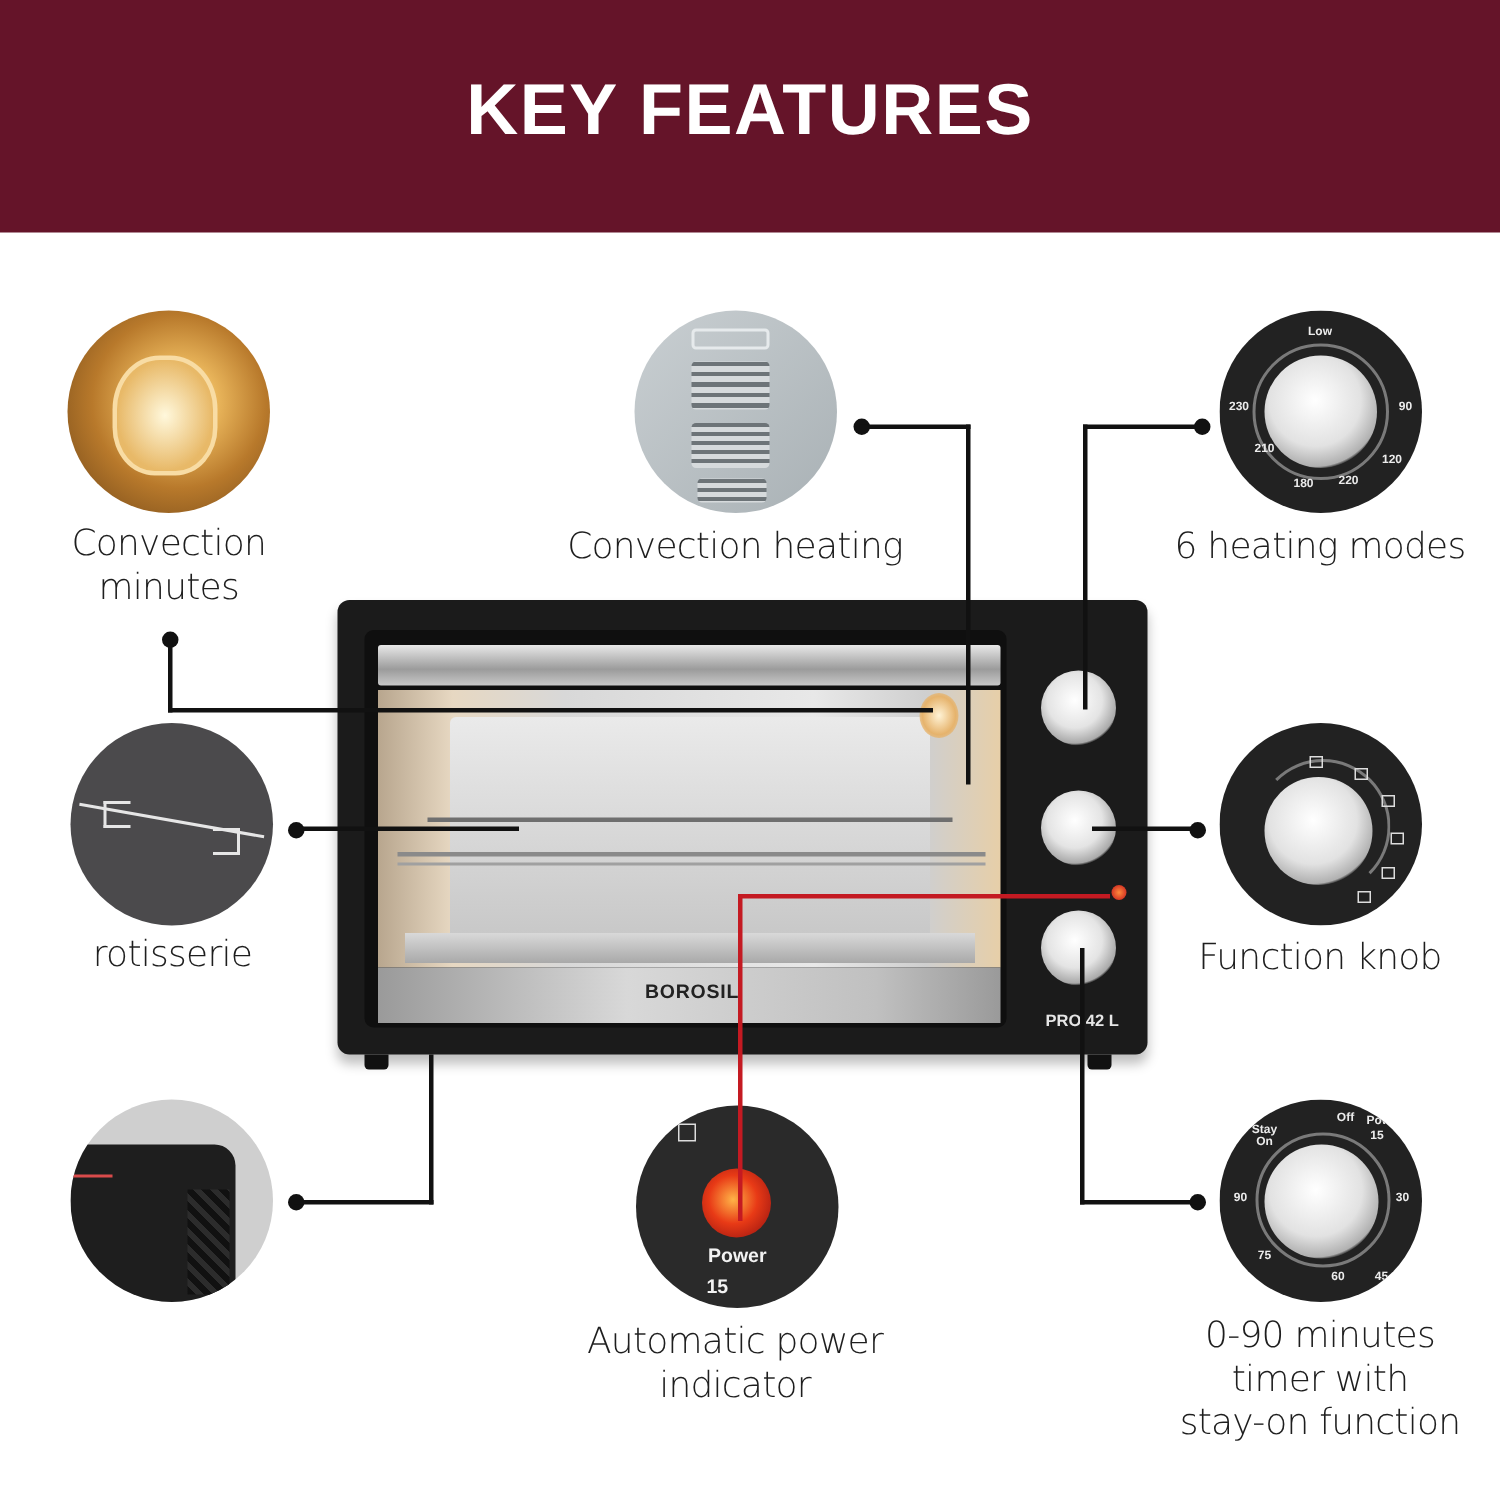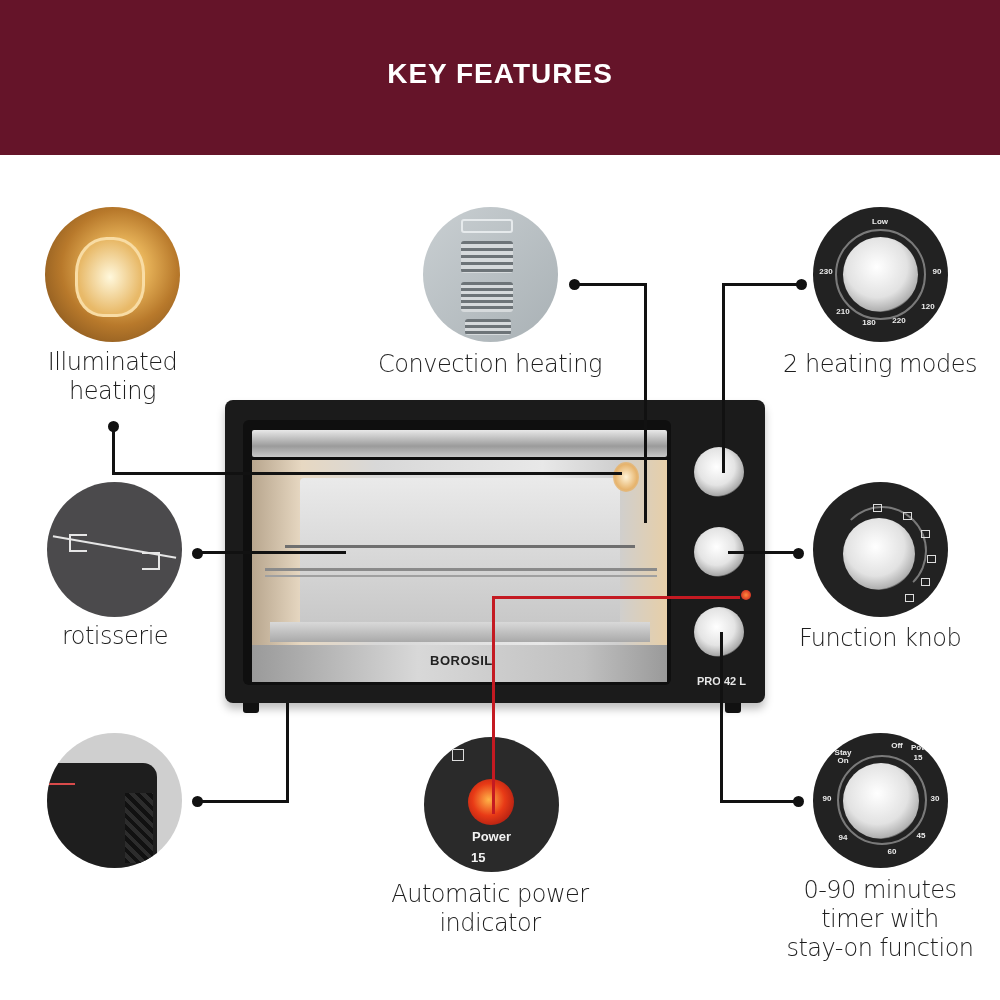--- a/index.html
+++ b/index.html
@@ -2,21 +2,21 @@
 <html><head>
 <meta charset="utf-8">
 <style>
   * { margin:0; padding:0; box-sizing:border-box; }
   html, body { width:1000px; height:1000px; background:#ffffff; overflow:hidden; }
   body { position:relative; font-family:"DejaVu Sans", sans-serif; color:#1e1e1e; }
 
   .banner { position:absolute; left:0; top:0; width:1000px; height:155px; background:#651429;
             display:flex; align-items:center; justify-content:center; }
   .banner h1 { color:#ffffff; font-family:"Liberation Sans", sans-serif; font-weight:bold;
-               font-size:28px; letter-spacing:1px; margin-top:-8px; }
+               font-size:48px; letter-spacing:1px; margin-top:-8px; }
 
   .feature-img { position:absolute; border-radius:50%; overflow:hidden; }
   .caption { position:absolute; text-align:center; font-family:"DejaVu Sans", sans-serif;
              font-weight:300; font-size:24px; line-height:29px; color:#1e1e1e; letter-spacing:-0.5px; }
 
   .line { position:absolute; background:#111; }
   .dot { position:absolute; width:11px; height:11px; border-radius:50%; background:#111; }
   .red { background:#c41a22; }
 
   
@@ -83,22 +83,22 @@
   <div class="oven-foot" style="left:18px;"></div>
   <div class="oven-foot" style="left:500px;"></div>
 </div>
 
 <div class="feature-img" style="left:45px;top:207px;width:135px;height:135px;
      background:radial-gradient(circle at 55% 45%,#fff2c4 0%,#e8b45a 25%,#b8792b 55%,#6b4317 100%);">
   <div style="position:absolute;left:30px;top:30px;width:70px;height:80px;border-radius:45% 45% 40% 40%;
        border:3px solid rgba(255,235,190,0.7);background:radial-gradient(#fff8dc,#e8b968 70%);"></div>
 </div>
 <div class="caption" style="left:20px;top:348px;width:185px;">
-  <div>Illuminated</div>
-  <div>heating</div>
+  <div>Convection</div>
+  <div>minutes</div>
 </div>
 <div class="dot" style="left:108px;top:421px;"></div>
 <div class="line" style="left:112px;top:425px;width:3px;height:50px;"></div>
 <div class="line" style="left:112px;top:472px;width:510px;height:3px;"></div>
 
 <div class="feature-img" style="left:423px;top:207px;width:135px;height:135px;
      background:linear-gradient(135deg,#c9cfd2,#a9b1b5);">
   <div style="position:absolute;left:38px;top:12px;width:52px;height:14px;border:2px solid #e6eaec;border-radius:3px;"></div>
   <div style="position:absolute;left:38px;top:34px;width:52px;height:32px;background:repeating-linear-gradient(#6d7478 0 3px,#d6dadc 3px 7px);border-radius:3px;"></div>
   <div style="position:absolute;left:38px;top:75px;width:52px;height:30px;background:repeating-linear-gradient(#6d7478 0 3px,#d6dadc 3px 6px);border-radius:3px;"></div>
@@ -113,26 +113,26 @@
 
 <div class="feature-img" style="left:813px;top:207px;width:135px;height:135px;">
   <div class="dial-bg">
     <div style="position:absolute;left:22px;top:22px;width:91px;height:91px;border-radius:50%;border:2px solid #7a7a7a;"></div>
     <div class="dial-knob" style="left:30px;top:30px;width:75px;height:75px;"></div>
     <span class="dial-label" style="left:67px;top:14px;">Low</span>
     <span class="dial-label" style="left:124px;top:64px;">90</span>
     <span class="dial-label" style="left:115px;top:99px;">120</span>
     <span class="dial-label" style="left:86px;top:113px;">220</span>
     <span class="dial-label" style="left:56px;top:115px;">180</span>
-    <span class="dial-label" style="left:30px;top:104px;">210</span>
+    <span class="dial-label" style="left:30px;top:92px;">210</span>
     <span class="dial-label" style="left:13px;top:64px;">230</span>
   </div>
 </div>
 <div class="caption" style="left:775px;top:350px;width:210px;">
-  <div>2 heating modes</div>
+  <div>6 heating modes</div>
 </div>
 <div class="dot" style="left:796px;top:279px;"></div>
 <div class="line" style="left:722px;top:283px;width:78px;height:3px;"></div>
 <div class="line" style="left:722px;top:283px;width:3px;height:190px;"></div>
 
 <div class="feature-img" style="left:47px;top:482px;width:135px;height:135px;background:#4b4a4c;">
   <div style="position:absolute;left:5px;top:64px;width:125px;height:2px;background:#e6e6e6;transform:rotate(10deg);"></div>
   <div style="position:absolute;left:22px;top:52px;width:18px;height:18px;border:2px solid #e6e6e6;border-right:none;"></div>
   <div style="position:absolute;left:95px;top:70px;width:18px;height:18px;border:2px solid #e6e6e6;border-left:none;"></div>
 </div>
@@ -184,23 +184,23 @@
 <div class="line red" style="left:492px;top:596px;width:3px;height:218px;"></div>
 <div class="line red" style="left:492px;top:596px;width:248px;height:3px;"></div>
 
 <div class="feature-img" style="left:813px;top:733px;width:135px;height:135px;">
   <div class="dial-bg">
     <div style="position:absolute;left:24px;top:22px;width:90px;height:90px;border-radius:50%;border:2px solid #7a7a7a;"></div>
     <div class="dial-knob" style="left:30px;top:30px;width:76px;height:76px;"></div>
     <span class="dial-label" style="left:84px;top:12px;">Off</span>
     <span class="dial-label" style="left:105px;top:24px;">15</span>
     <span class="dial-label" style="left:122px;top:65px;">30</span>
-    <span class="dial-label" style="left:108px;top:102px;">45</span>
+    <span class="dial-label" style="left:108px;top:118px;">45</span>
     <span class="dial-label" style="left:79px;top:118px;">60</span>
-    <span class="dial-label" style="left:30px;top:104px;">94</span>
+    <span class="dial-label" style="left:30px;top:104px;">75</span>
     <span class="dial-label" style="left:14px;top:65px;">90</span>
     <span class="dial-label" style="left:30px;top:24px;width:22px;text-align:center;line-height:8px;">Stay On</span>
     <span class="dial-label" style="left:110px;top:14px;">Power</span>
   </div>
 </div>
 <div class="caption" style="left:770px;top:876px;width:220px;">
   <div>0-90 minutes</div>
   <div>timer with</div>
   <div>stay-on function</div>
 </div>

